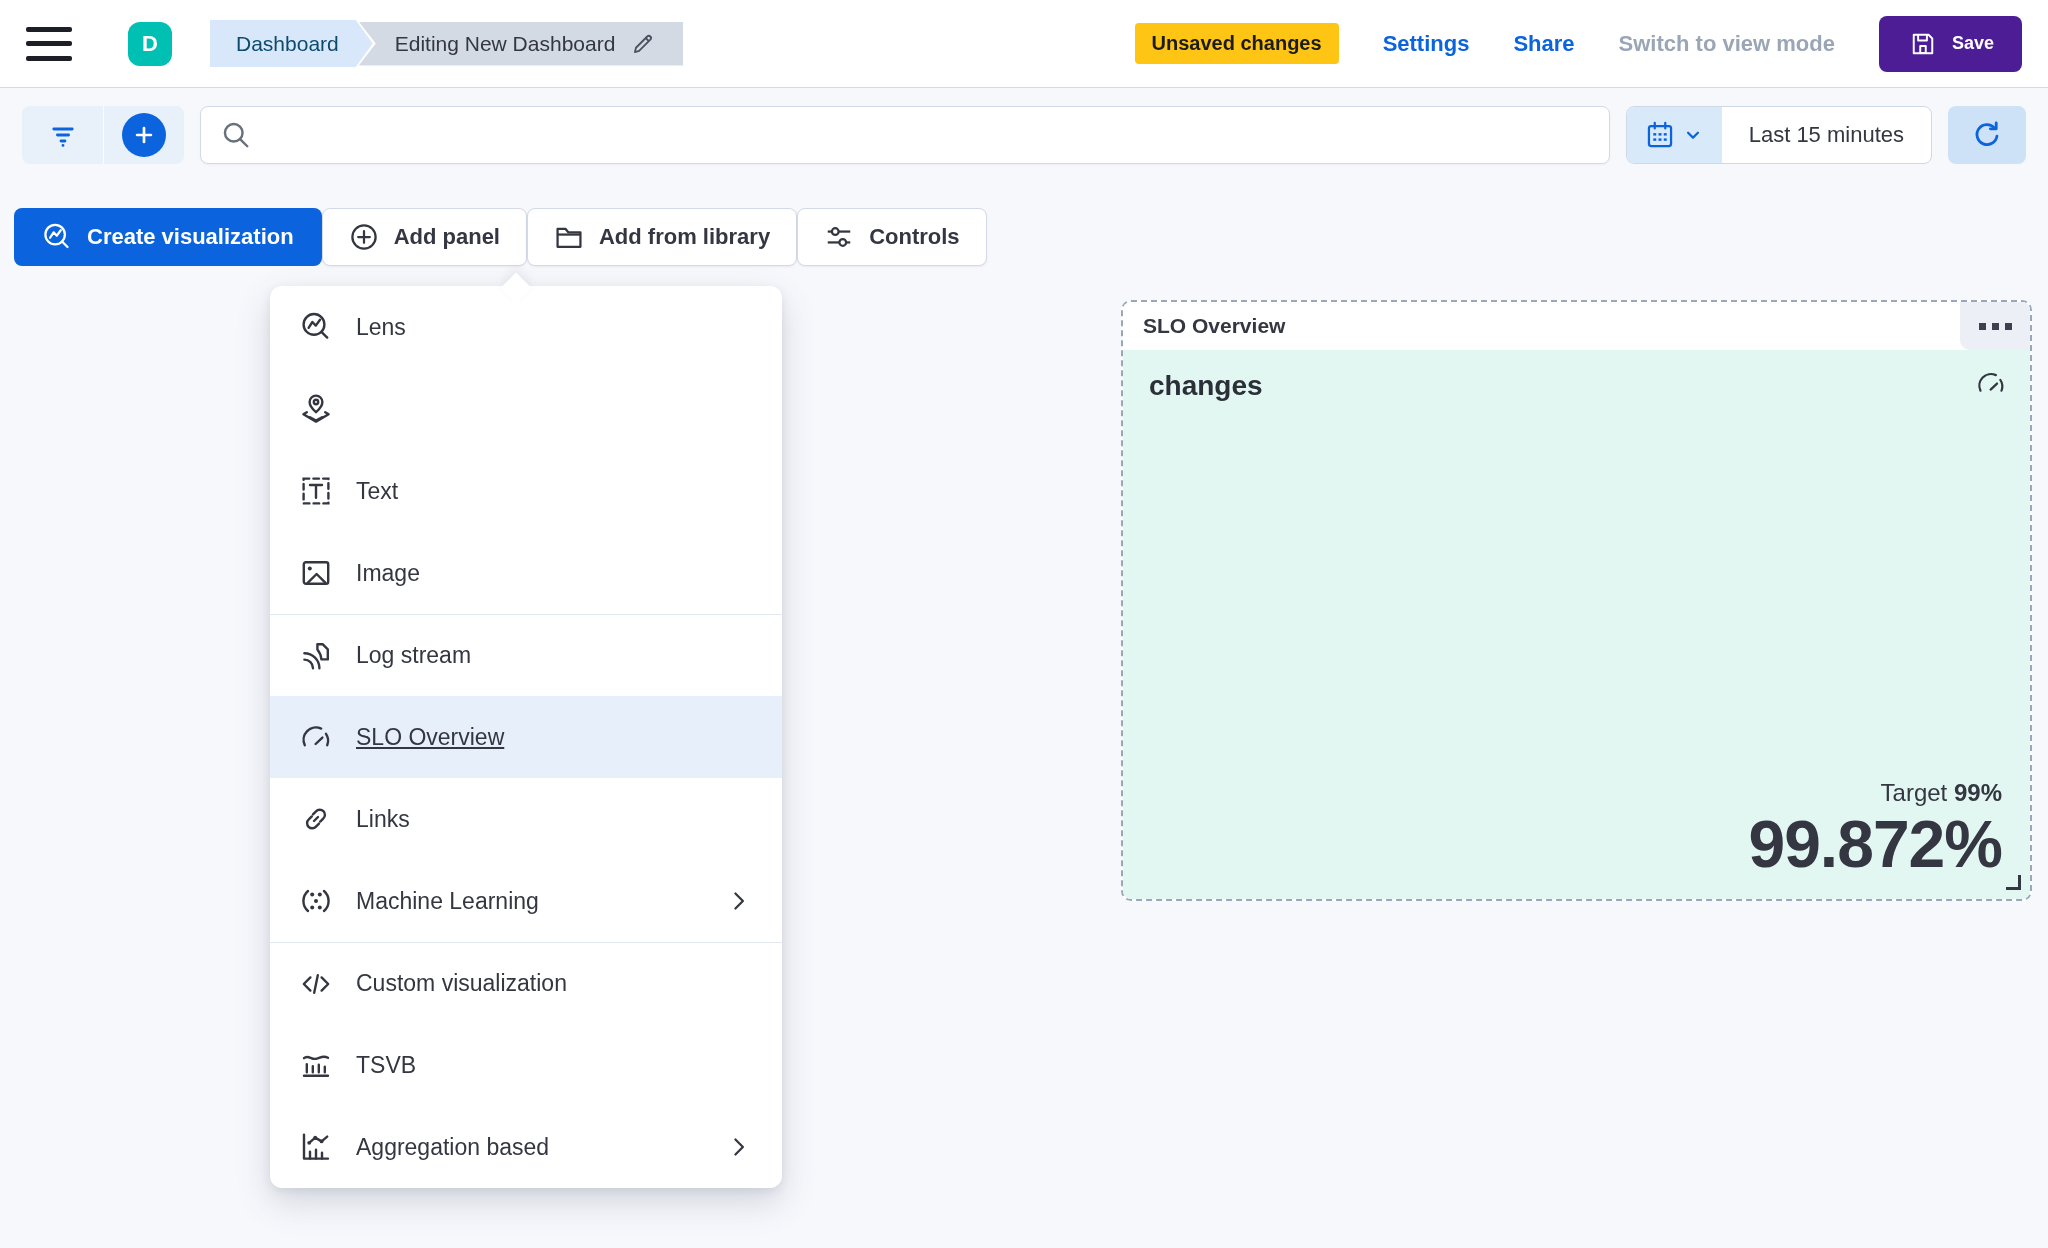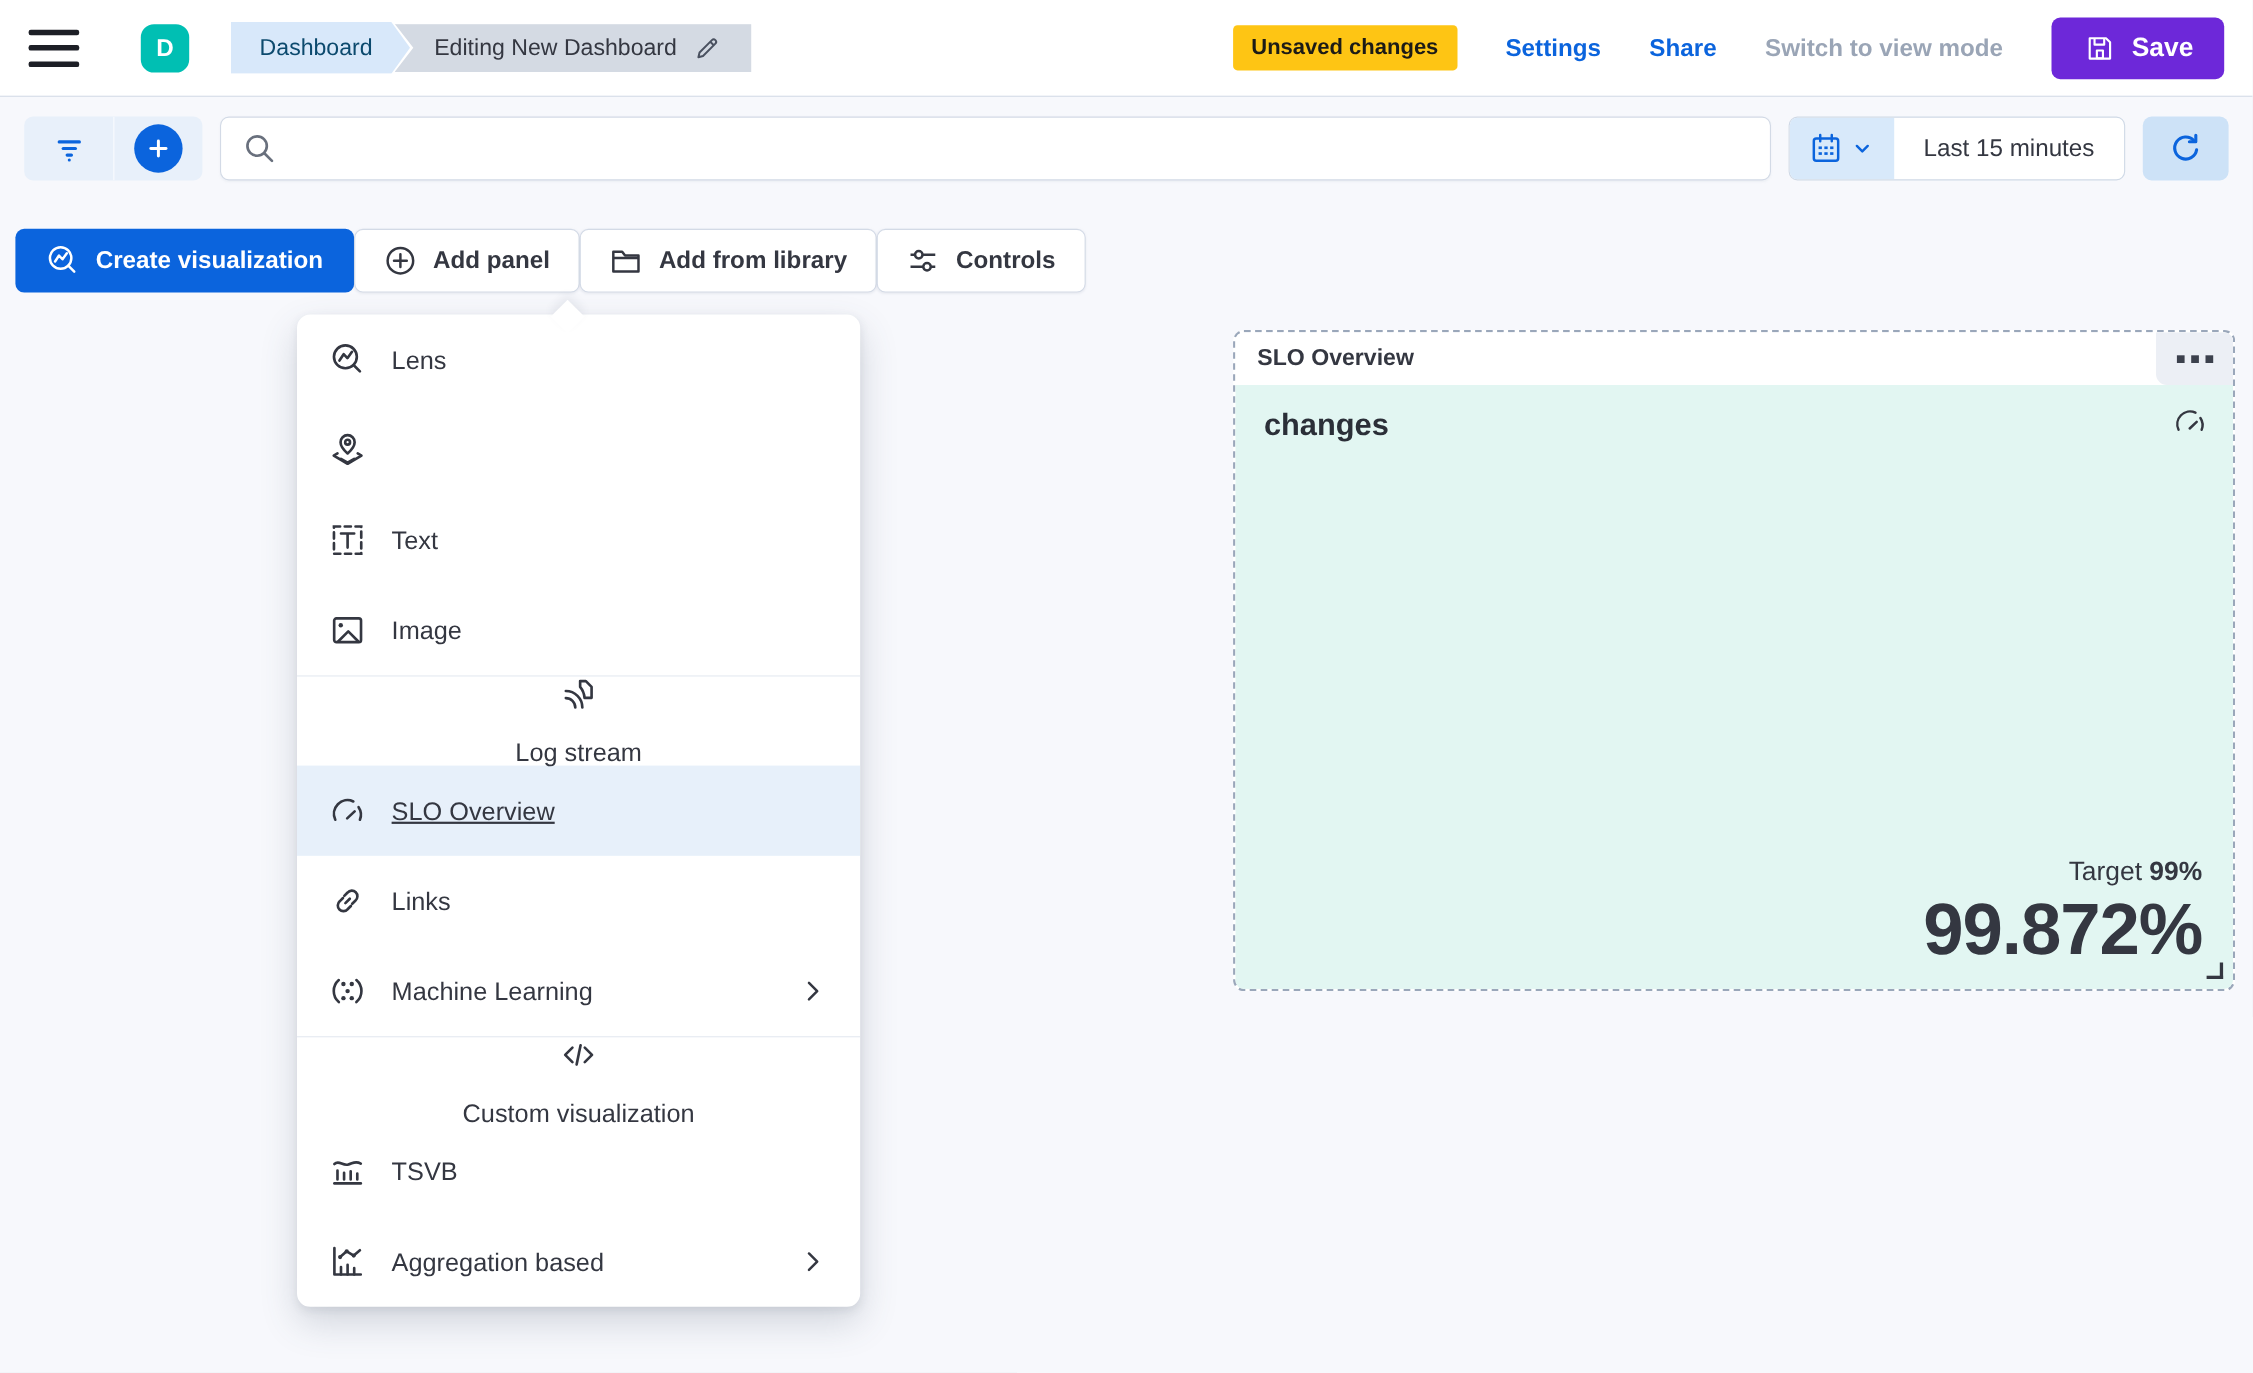--- a/index.html
+++ b/index.html
@@ -19,22 +19,22 @@
     font-size:21px; font-weight:500; padding:0 34px 0 26px;
     clip-path:polygon(0 0, calc(100% - 17px) 0, 100% 50%, calc(100% - 17px) 100%, 0 100%); }
   .crumb-second { height:44px; display:flex; align-items:center; gap:12px; background:#d4dae3; color:#343741;
     font-size:21px; font-weight:500; padding:0 24px 0 36px; margin-left:-14px;
     clip-path:polygon(0 0, 100% 0, 100% 100%, 0 100%, 17px 50%); }
   .header-right { margin-left:auto; display:flex; align-items:center; gap:44px; }
   .badge-warning { background:#fec514; color:#1c1b17; font-size:20px; font-weight:700;
     padding:9px 17px; border-radius:4px; white-space:nowrap; }
   .hdr-link { font-size:22px; font-weight:600; color:#0b64dd; cursor:pointer; white-space:nowrap; }
   .hdr-link.disabled { color:#9aa5b6; cursor:default; }
-  .btn-save { display:flex; align-items:center; gap:13px; background:#6d28d9; color:#fff; border:none;
-    height:56px; padding:0 28px; border-radius:8px; font-size:24px; font-weight:600; cursor:pointer;
+  .btn-save { display:flex; align-items:center; gap:13px; background:#4c1d95; color:#fff; border:none;
+    height:56px; padding:0 28px; border-radius:8px; font-size:18px; font-weight:600; cursor:pointer;
     font-family:inherit; }
 
   
   .query-row { position:absolute; top:106px; left:22px; right:22px; height:58px; display:flex; gap:16px; z-index:10; }
   .icon-btn-group { display:flex; background:#e8f0fa; border-radius:8px; overflow:hidden; }
   .icon-btn-group .cell { width:81px; display:flex; align-items:center; justify-content:center; cursor:pointer; }
   .icon-btn-group .cell + .cell { border-left:1px solid #f9fbfe; }
   .plus-circle { width:44px; height:44px; border-radius:50%; background:#0b64dd; color:#fff;
     display:flex; align-items:center; justify-content:center; }
   .search-box { flex:1; background:#fff; border:1px solid #d3dae6; border-radius:8px;
@@ -58,21 +58,21 @@
     cursor:pointer; font-family:inherit; box-shadow:0 1px 2px rgba(152,162,179,.15); }
 
   
   .menu-arrow { position:absolute; left:505px; top:277px; width:22px; height:22px; background:#fff;
     transform:rotate(45deg); box-shadow:-4px -4px 8px rgba(65,78,101,.08); z-index:21; }
   .add-menu { position:absolute; left:258px; top:286px; width:512px; background:#fff; border-radius:12px;
     box-shadow:0 14px 34px rgba(65,78,101,.2), 0 3px 8px rgba(65,78,101,.1); z-index:20; overflow:hidden;
     padding:0;margin-left:12px; }
   .menu-item { height:82px; display:flex; align-items:center; gap:24px; padding:0 30px;
     font-size:23px; color:#343741; cursor:pointer; }
-  .menu-item.group-start { border-top:1px solid #e4e9f1;flex-direction:column; }
+  .menu-item.group-start { border-top:1px solid #e4e9f1; }
   .menu-item.highlight { background:#e7f0fa; }
   .menu-item.highlight .menu-label { text-decoration:underline; }
   .menu-label { flex:1; }
   .menu-icon { width:32px; height:32px; flex:0 0 32px; display:flex; align-items:center; justify-content:center; }
   .submenu-arrow { width:26px; height:26px; }
 
   
   .slo-panel { position:absolute; left:1121px; top:300px; width:911px; height:601px;
     border:2px dashed #9aa7ba; border-radius:10px; background:#fff; display:flex; flex-direction:column;
     overflow:hidden; z-index:5; }

